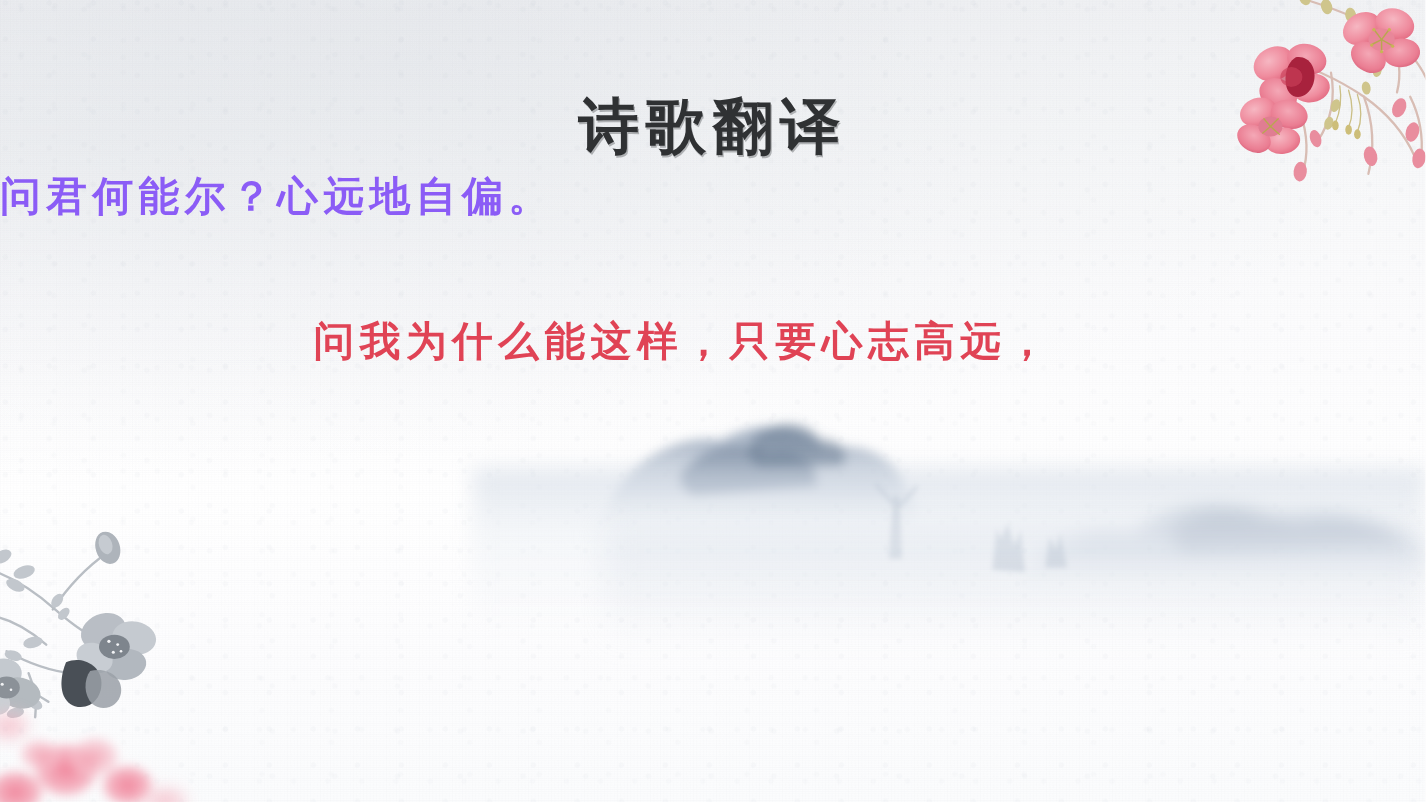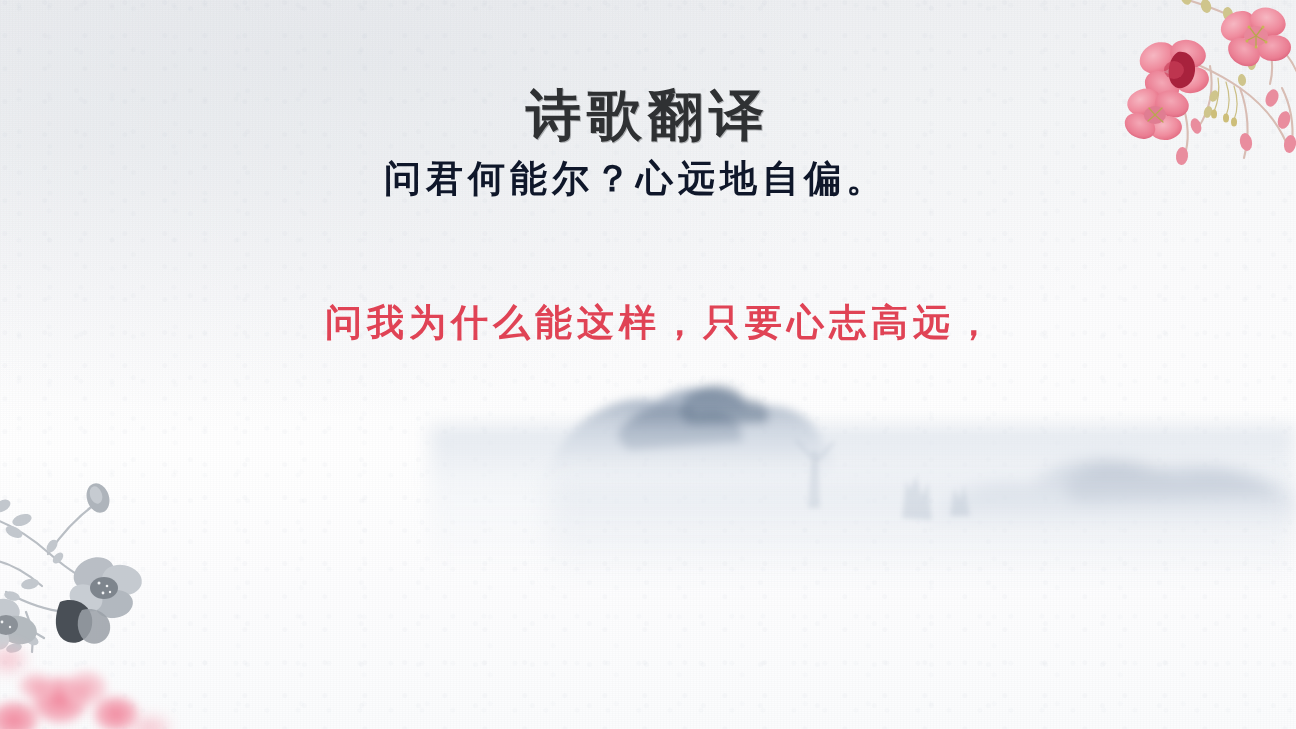--- a/index.html
+++ b/index.html
@@ -115,37 +115,35 @@
     text-shadow: 1px 1px 0 rgba(60,62,66,.35);
     white-space: nowrap;
     margin-top: 27px;
   }
 
   .poem-line {
     position: absolute;
     left: 0;
     right: 0;
     top: 154px;
-    text-align: center;
     font-family: Liberation Mono, monospace;
     font-weight: 700;
     font-size: 37px;
     letter-spacing: 5px;
-    color: #0f172a;
+    color: #8b5cf6;
     white-space: nowrap;
     padding-right: 24px;
     box-sizing: border-box;
   }
 
   .translation {
     position: absolute;
     left: 285px;
-    top: 282px;
+    top: 270px;
     width: 840px;
-    margin-left: 40px;
   }
   .trans-line {
     font-family: "DejaVu Sans", "Liberation Sans", sans-serif;
     font-weight: 700;
     font-size: 37px;
     letter-spacing: 5px;
     line-height: 82px;
     color: #e04355;
     white-space: nowrap;
   }

